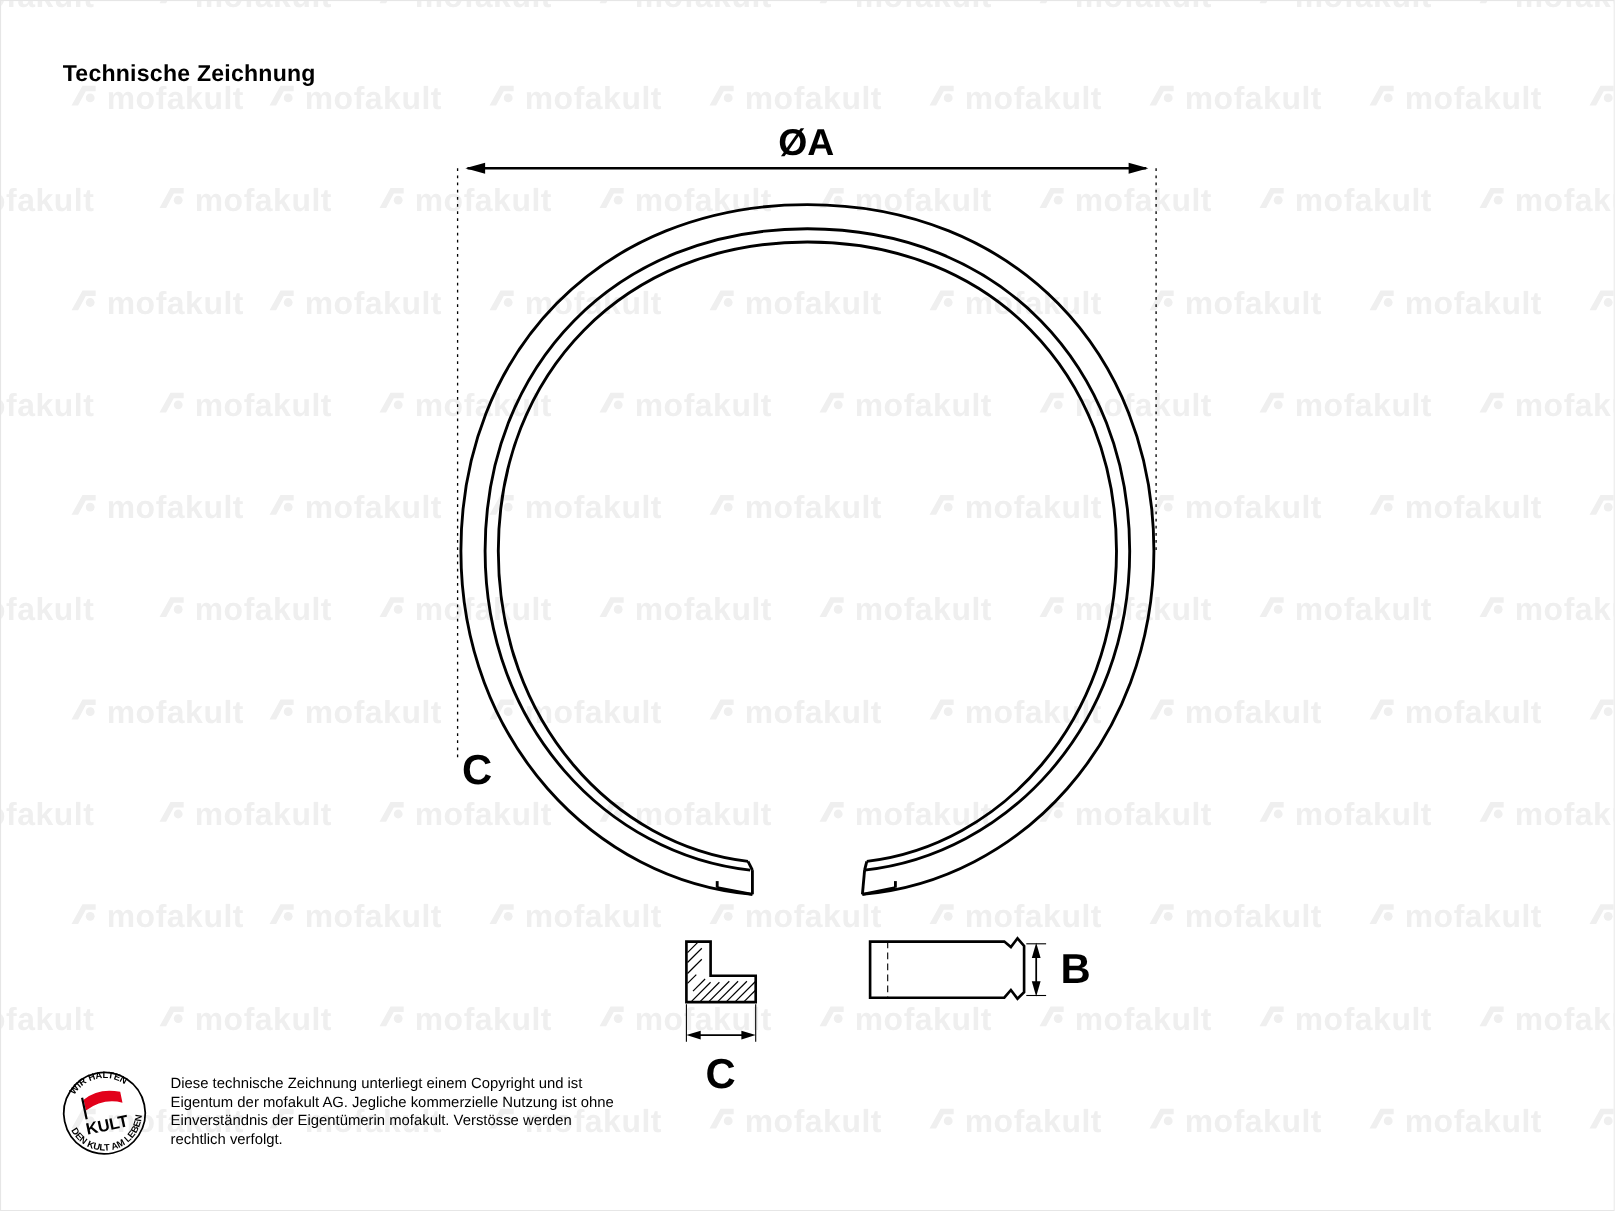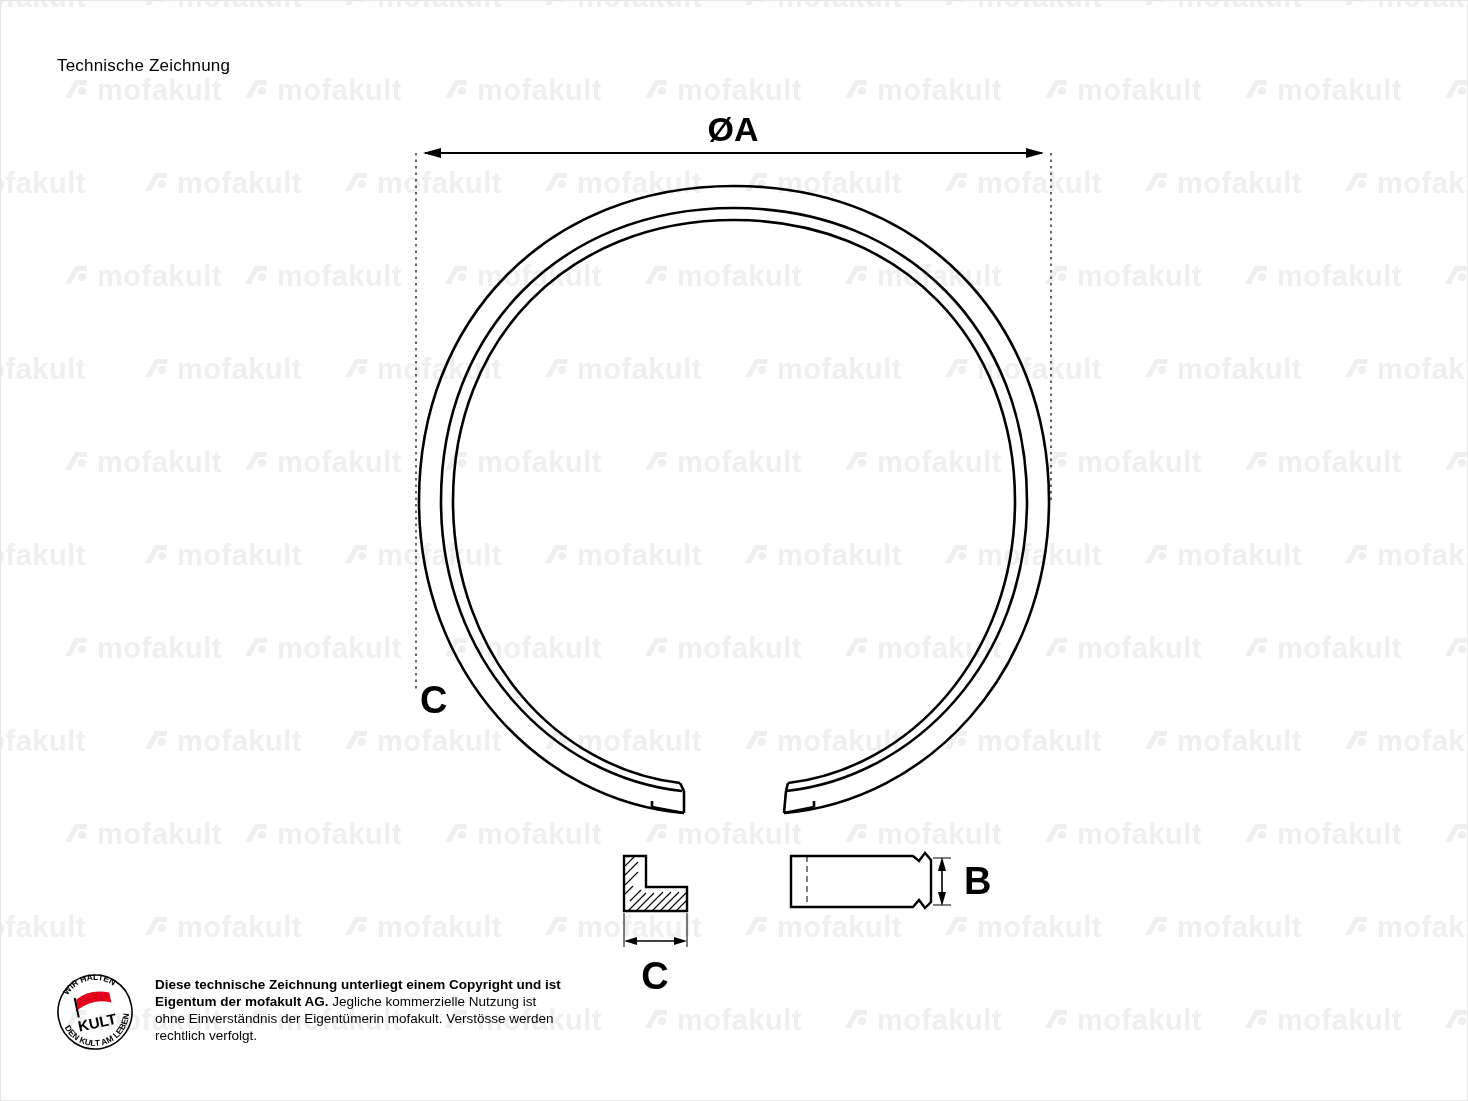--- a/index.html
+++ b/index.html
@@ -49,22 +49,22 @@
     display: inline-block;
     vertical-align: middle;
     margin-right: 6px;
   }
 
   
   #title {
     position: absolute;
     left: 56px;
     top: 55px;
-    font-size: 17px;
-    font-weight: normal;
+    font-size: 21px;
+    font-weight: bold;
     letter-spacing: 0.2px;
   }
 
   
   #drawing {
     position: absolute;
     left: 0;
     top: 0;
   }
 
@@ -81,21 +81,21 @@
     width: 108px;
     flex: 0 0 108px;
   }
   #footer-text {
     font-size: 13.5px;
     line-height: 17px;
     padding-top: 10px;
     margin-left: 6px;
   }
   #footer-text .bold {
-    font-weight: bold;
+    font-weight: normal;
   }
 </style>
 </head>
 <body>
 
 <div id="page">
 
   <div id="watermarks">
       <div class="wm" style="left: -40px; top: -20px;">mofakult</div>
       <div class="wm" style="left: 140px; top: -20px;"><span class="wm-mark"><svg width="30" height="26" viewBox="0 0 30 26">

